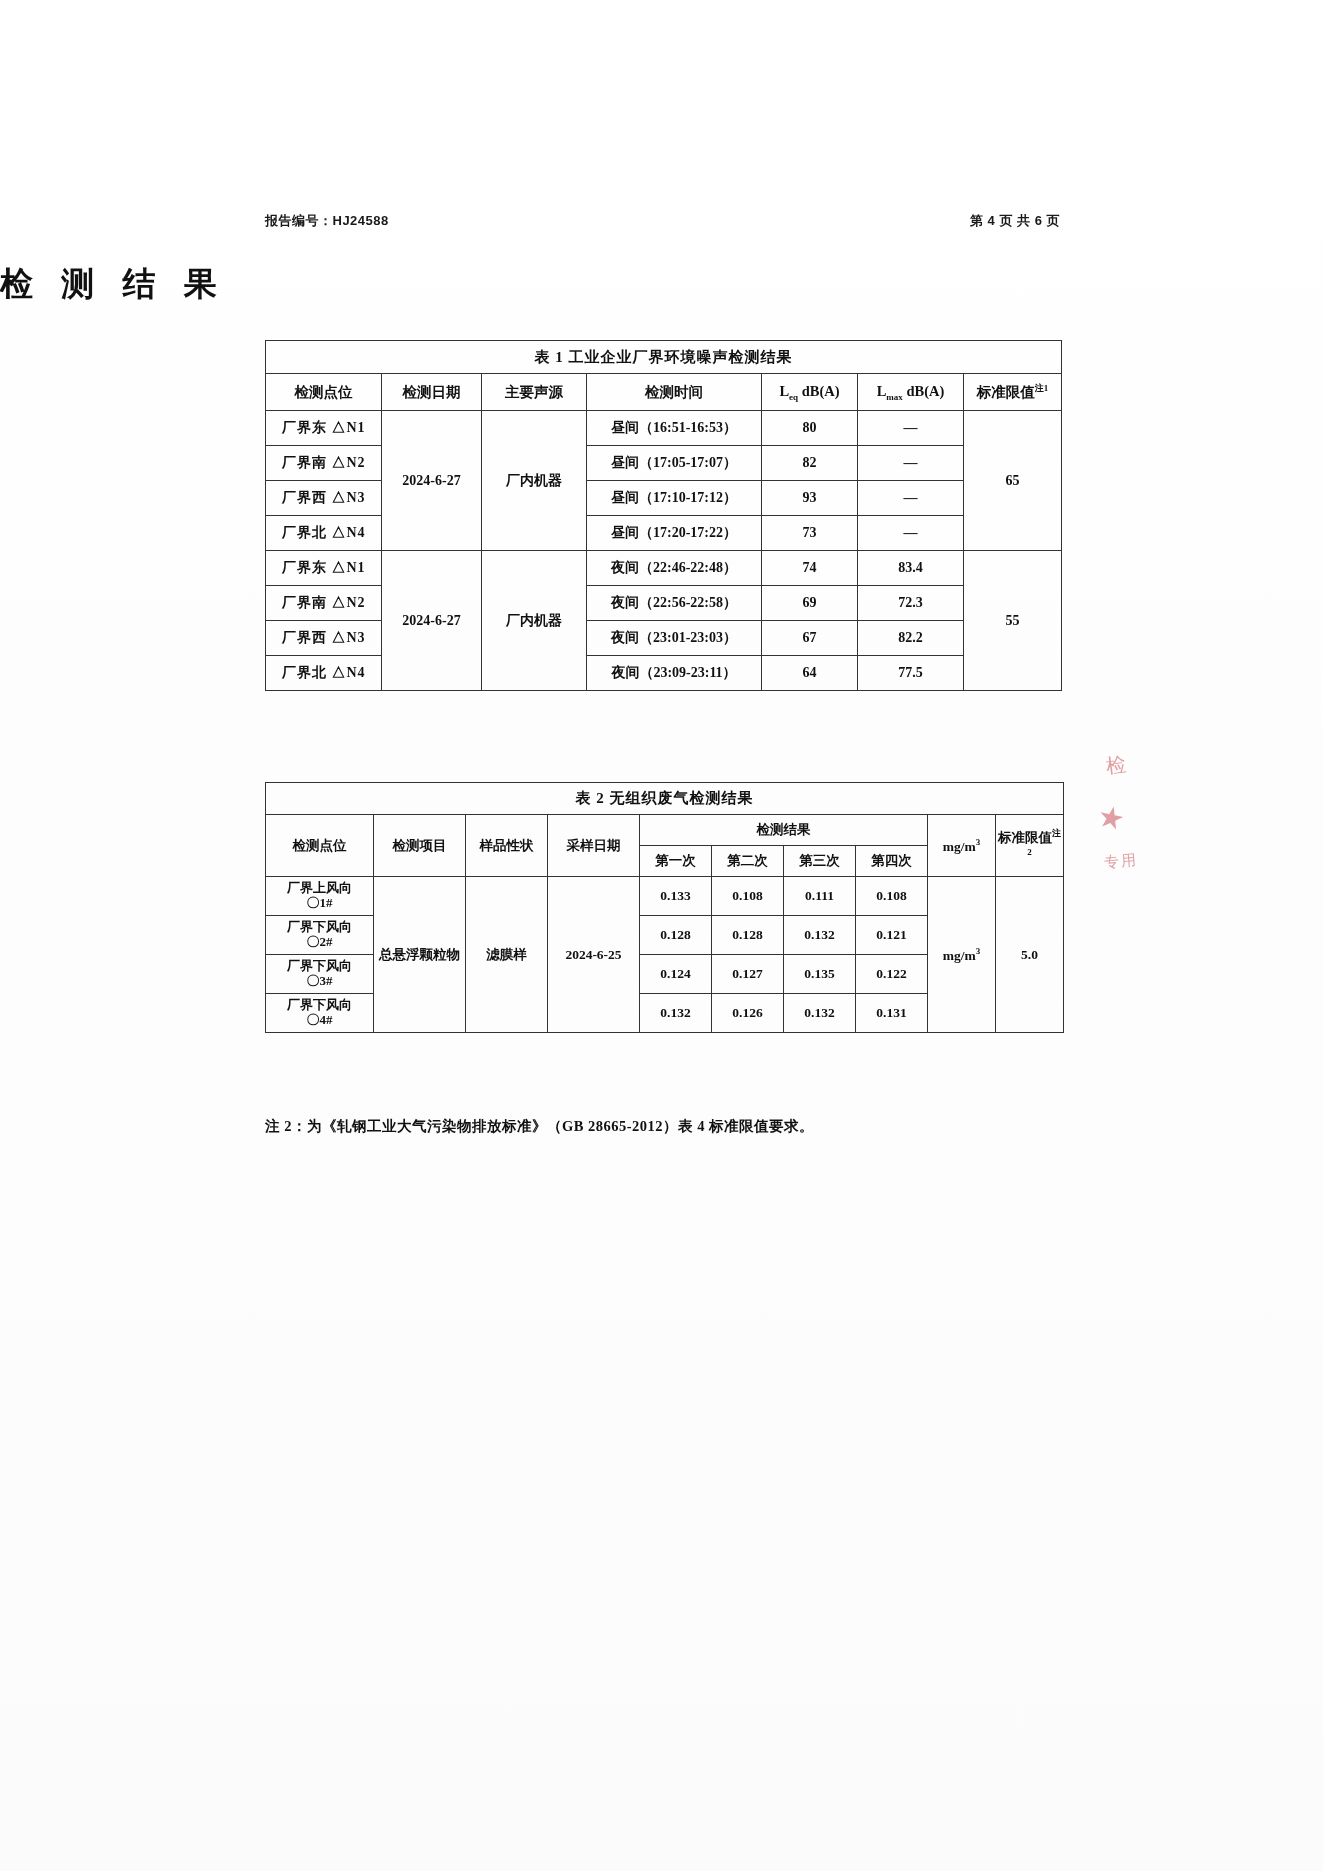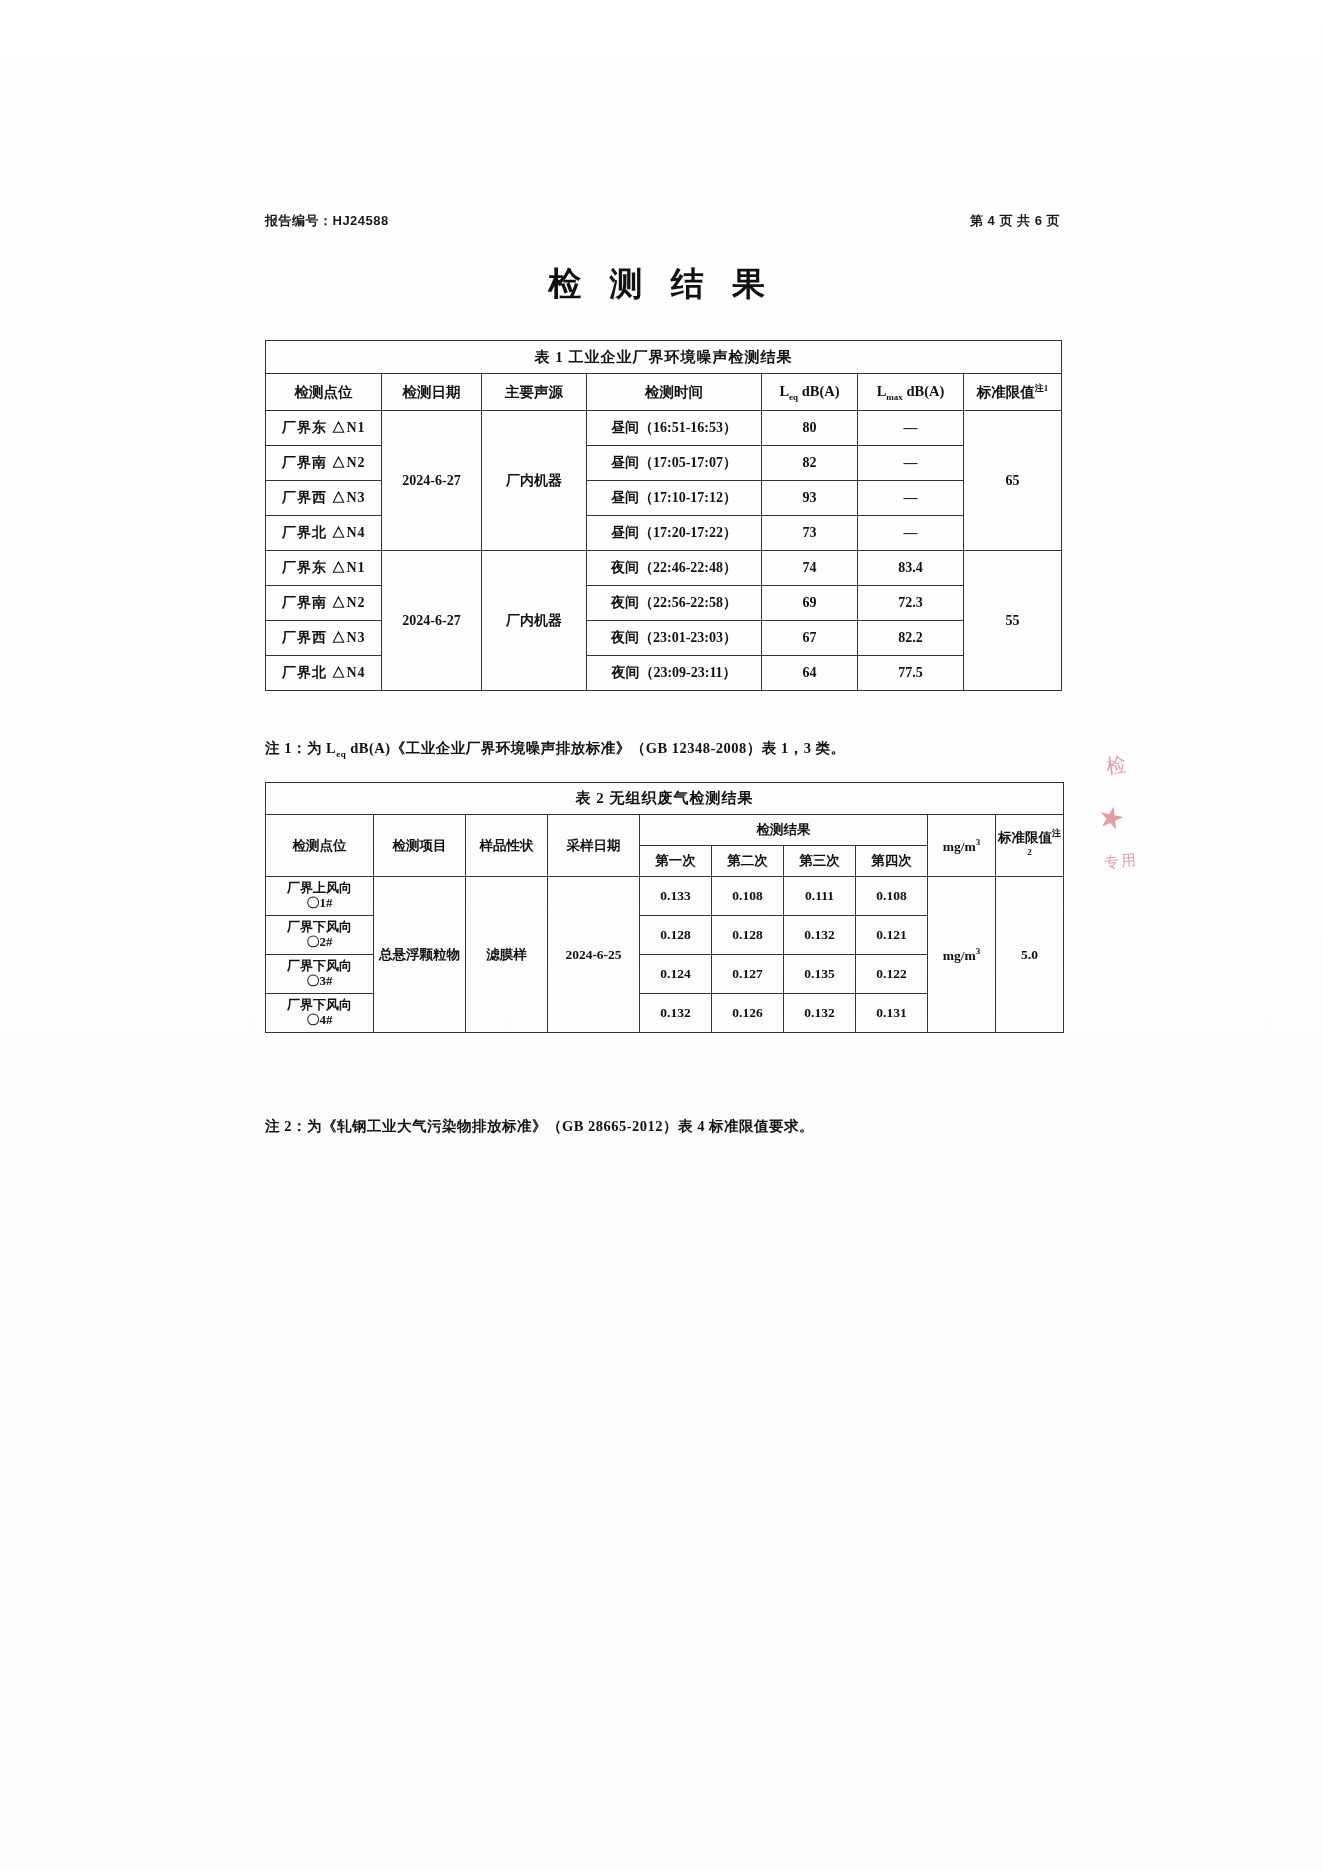--- a/index.html
+++ b/index.html
@@ -46,21 +46,20 @@
     color: #1a1a1a;
     letter-spacing: 0.5px;
   }
 
   
   .doc-title {
     position: absolute;
     left: 0;
     top: 262px;
     width: 1323px;
-    text-align: center;
     font-family: "Liberation Serif", serif;
     font-size: 33px;
     font-weight: bold;
     letter-spacing: 10px;
     color: #111;
   }
 
   
   .tbl {
     position: absolute;
@@ -245,23 +244,20 @@
         </tr>
         <tr class="body-row">
           <td class="lead-cell">厂界北 △N4</td>
           <td>夜间（23:09-23:11）</td>
           <td>64</td>
           <td>77.5</td>
         </tr>
       </tbody>
     </table>
 
-    <div class="note" id="note1">
-      <span>注 1：为 L</span><span class="sub">eq</span><span> dB(A)《工业企业厂界环境噪声排放标准》（GB 12348-2008）表 1，3 类。</span>
-    </div>
 
     <table class="tbl" id="table2">
       <colgroup>
         <col style="width:108px">
         <col style="width:92px">
         <col style="width:82px">
         <col style="width:92px">
         <col style="width:72px">
         <col style="width:72px">
         <col style="width:72px">

